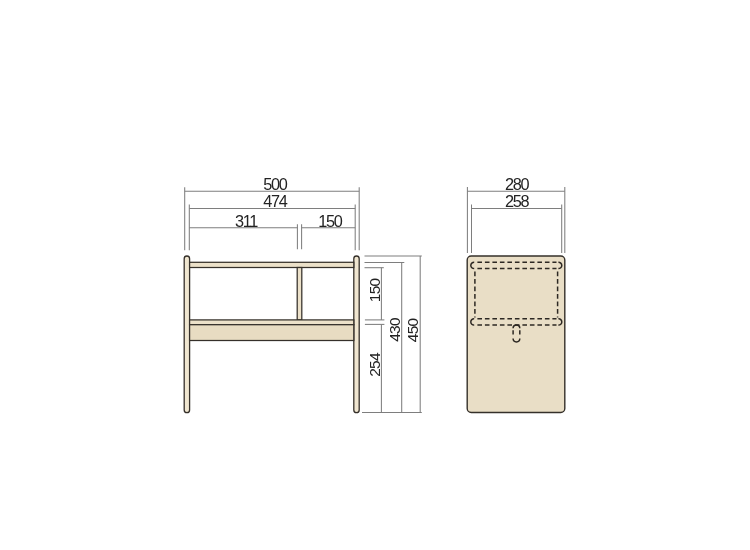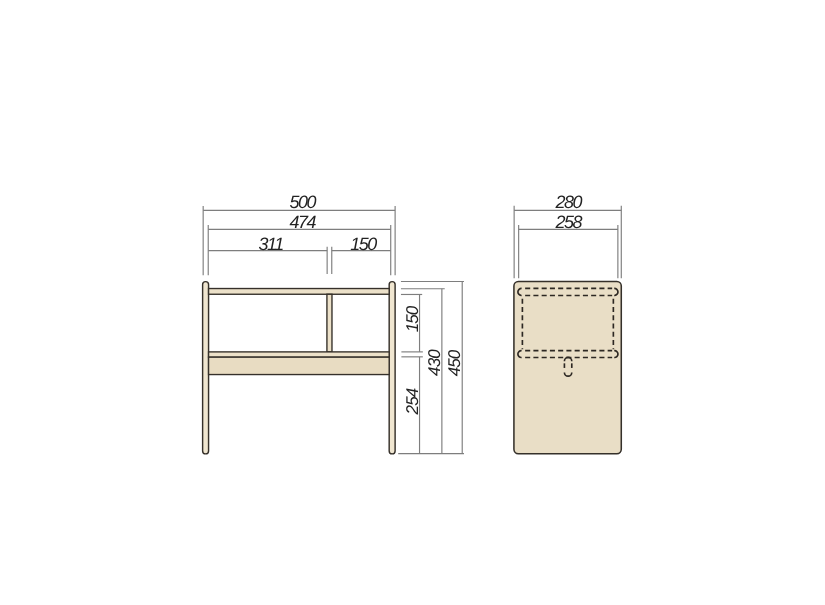--- a/index.html
+++ b/index.html
@@ -1,16 +1,16 @@
 <!DOCTYPE html>
 <html><head>
 <meta charset="utf-8">
 <style>
   html,body{margin:0;padding:0;background:#ffffff;}
-  .wrap{width:750px;height:550px;background:#ffffff;font-style:italic;}
+  .wrap{width:750px;height:550px;background:#ffffff;}
   text{font-family:"Liberation Sans",sans-serif;fill:#232323;}
 </style>
 </head>
 <body>
 <div class="wrap">
 <svg width="750" height="550" viewBox="0 0 750 550">
 
   <rect x="0" y="0" width="750" height="550" fill="#ffffff"></rect>
 
   <rect x="184.2" y="256" width="5.4" height="156.6" rx="2.7" fill="#f0e6d0" stroke="#35302a" stroke-width="1.3"></rect>

